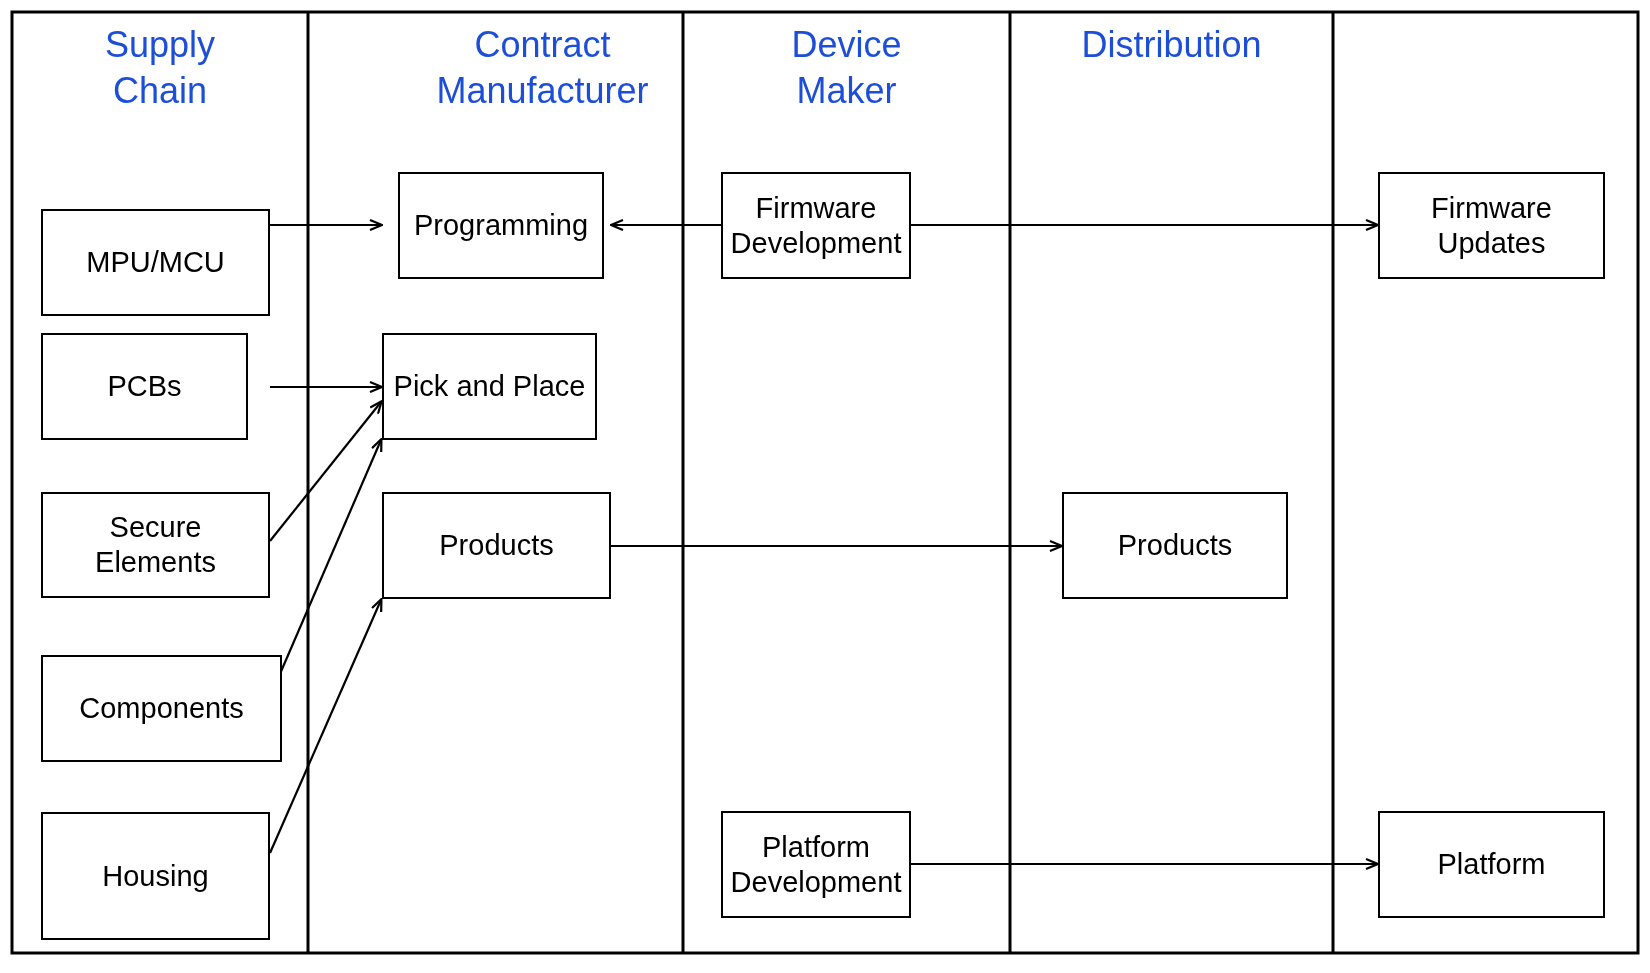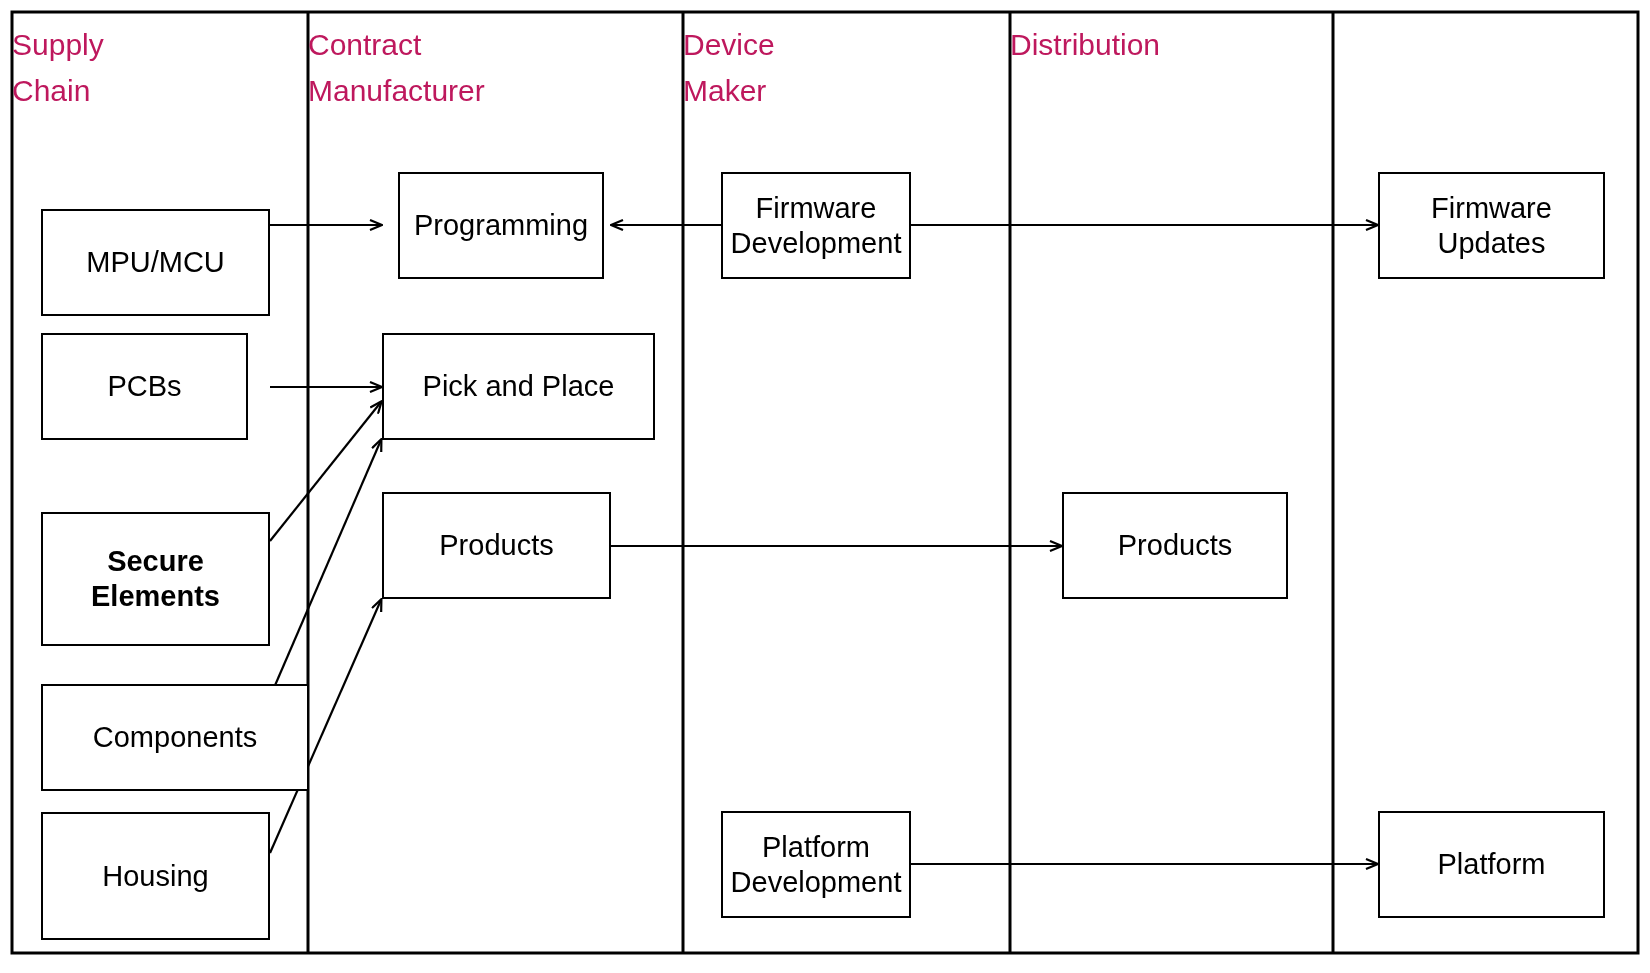--- a/index.html
+++ b/index.html
@@ -20,24 +20,24 @@
   }
   #diagram-svg {
     position: absolute;
     left: 0;
     top: 0;
     width: 1650px;
     height: 973px;
   }
   .swimlane-title {
     position: absolute;
-    text-align: left;
-    font-size: 30px;
+    text-align: center;
+    font-size: 36px;
     line-height: 46px;
-    color: #be185d;
+    color: #1d4ed8;
     white-space: pre-line;
     font-family: "Liberation Sans", sans-serif;
   }
   .node-box {
     position: absolute;
     box-sizing: border-box;
     border: 2px solid #000000;
     background: #ffffff;
     display: flex;
     align-items: center;
@@ -84,43 +84,43 @@
     <line x1="270" y1="853" x2="381" y2="600" stroke="#000000" stroke-width="2.2" marker-end="url(#arrowhead)"></line>
 
     <line x1="610" y1="546" x2="1061" y2="546" stroke="#000000" stroke-width="2.2" marker-end="url(#arrowhead)"></line>
 
     <line x1="910" y1="864" x2="1377" y2="864" stroke="#000000" stroke-width="2.2" marker-end="url(#arrowhead)"></line>
   </svg>
 
   <div class="swimlane-title" style="left:12px; top:22px; width:296px;">Supply
 Chain</div>
 
-  <div class="swimlane-title" style="left:308px; top:22px; width:375px;">Contract
+  <div class="swimlane-title" style="left:308px; top:22px; width:375px;padding-left:47px;">Contract
 Manufacturer</div>
 
   <div class="swimlane-title" style="left:683px; top:22px; width:327px;">Device
 Maker</div>
 
   <div class="swimlane-title" style="left:1010px; top:22px; width:323px;">Distribution</div>
 
 
   <div class="node-box" style="left:41px; top:172px; width:229px; height:107px;margin-top:37px;">MPU/MCU</div>
 
   <div class="node-box" style="left:41px; top:333px; width:207px; height:107px;">PCBs</div>
 
-  <div class="node-box" style="left:41px; top:512px; width:229px; height:134px;font-weight:bold;">Secure
+  <div class="node-box" style="left:41px; top:492px; width:229px; height:106px;">Secure
 Elements</div>
 
-  <div class="node-box" style="left:41px; top:655px; width:268px; height:107px;margin-top:29px;">Components</div>
+  <div class="node-box" style="left:41px; top:655px; width:241px; height:107px;">Components</div>
 
   <div class="node-box" style="left:41px; top:812px; width:229px; height:128px;">Housing</div>
 
   <div class="node-box" style="left:398px; top:172px; width:206px; height:107px;">Programming</div>
 
-  <div class="node-box" style="left:382px; top:333px; width:273px; height:107px;">Pick and Place</div>
+  <div class="node-box" style="left:382px; top:333px; width:215px; height:107px;">Pick and Place</div>
 
   <div class="node-box" style="left:382px; top:492px; width:229px; height:107px;">Products</div>
 
   <div class="node-box" style="left:721px; top:172px; width:190px; height:107px;">Firmware
 Development</div>
 
   <div class="node-box" style="left:721px; top:811px; width:190px; height:107px;">Platform
 Development</div>
 
   <div class="node-box" style="left:1062px; top:492px; width:226px; height:107px;">Products</div>

